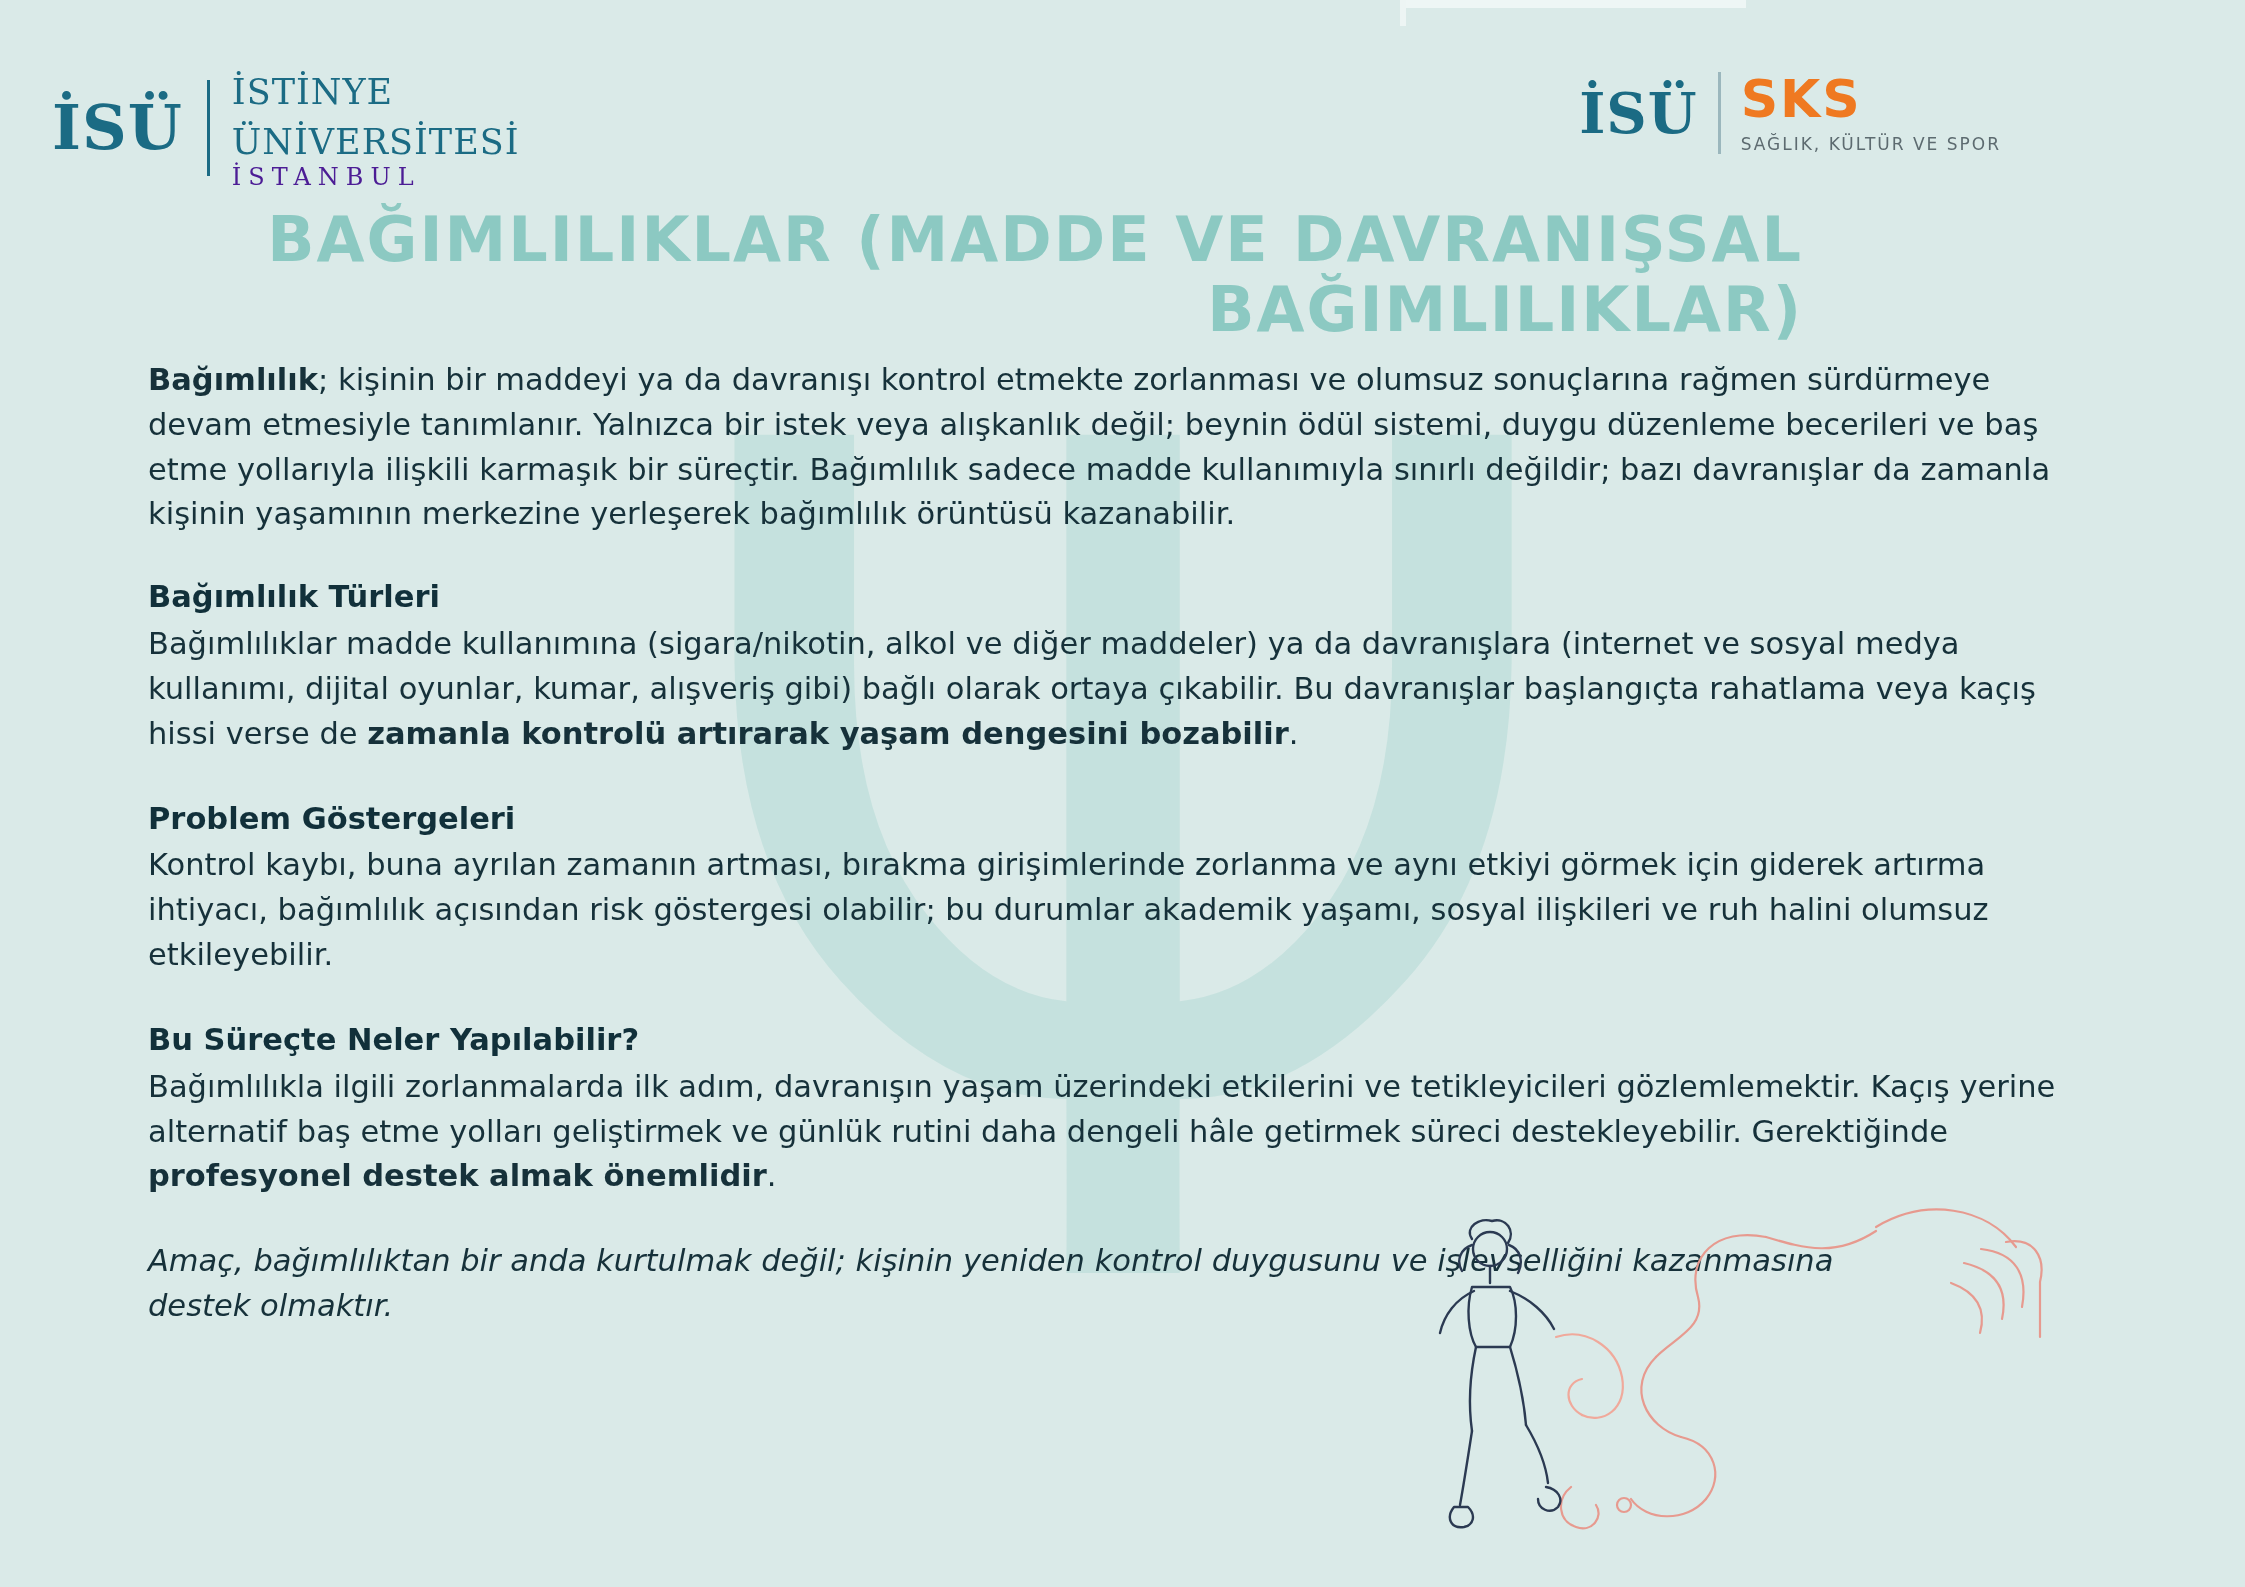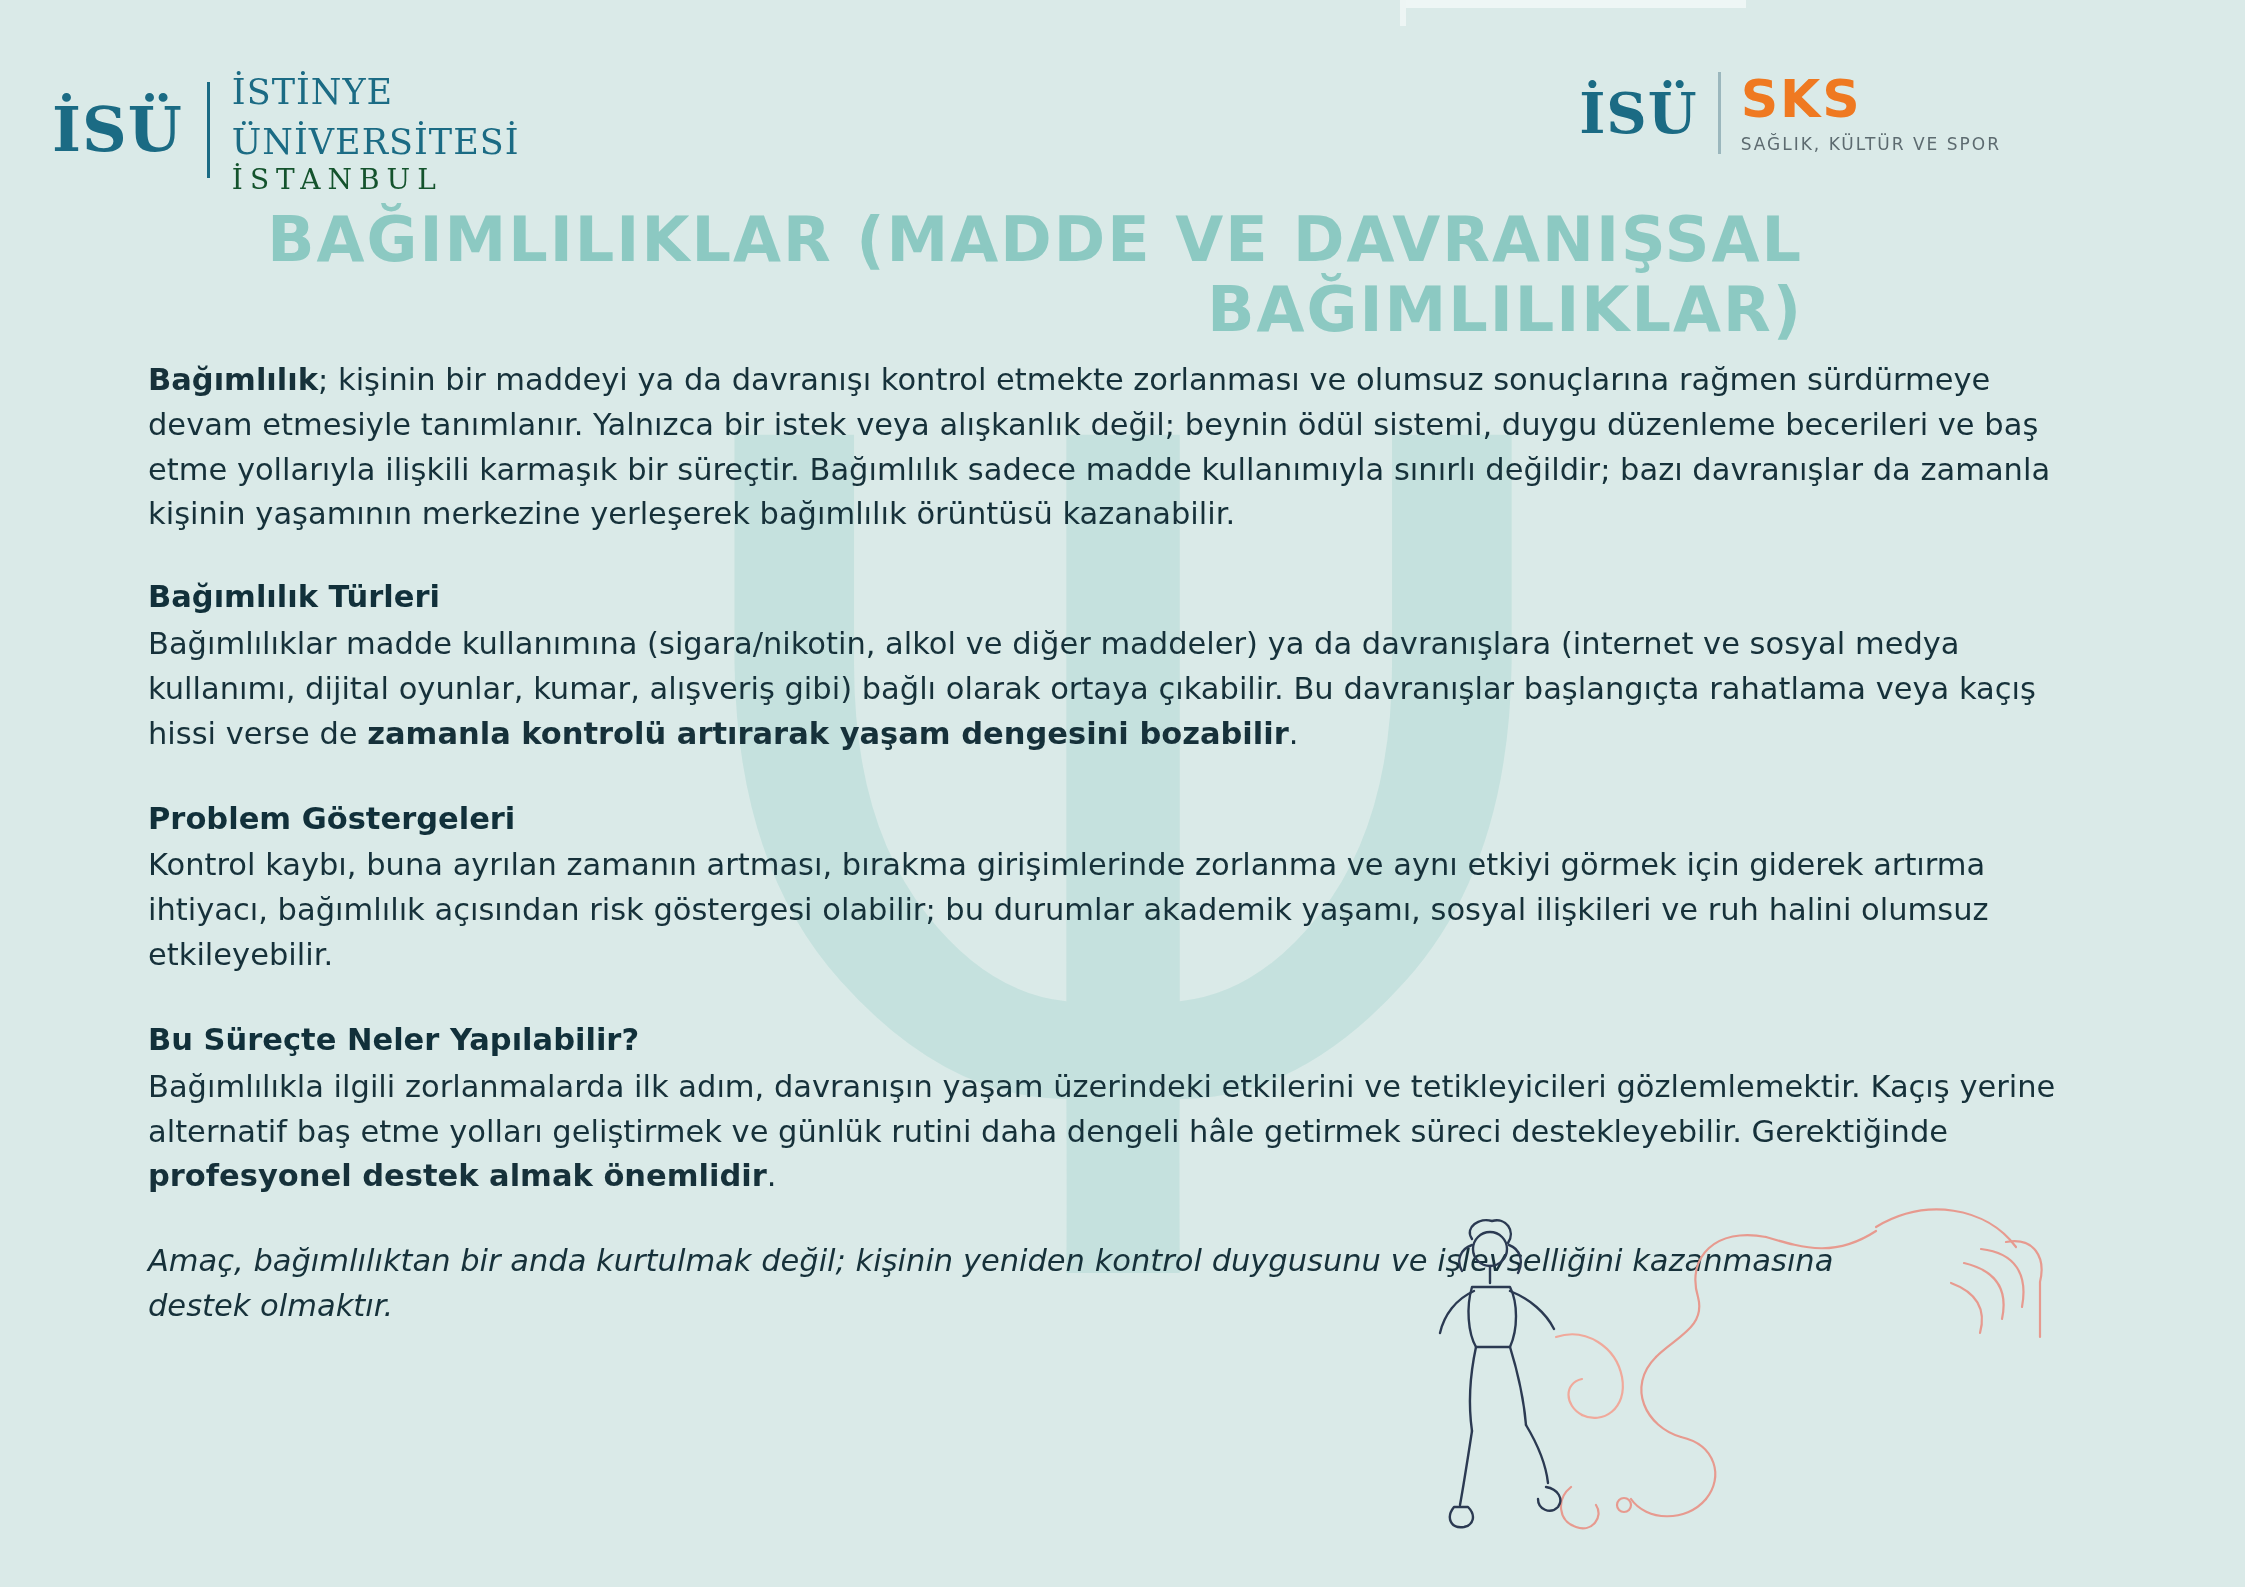--- a/index.html
+++ b/index.html
@@ -68,22 +68,22 @@
   .logo-left .w1, .logo-left .w2 {
     font-family: "DejaVu Serif", serif;
     font-size: 35px;
     color: #1b6b84;
     letter-spacing: 1px;
     line-height: 1.12;
     margin-top: 11px;
   }
   .logo-left .w3 {
     font-family: "DejaVu Serif", serif;
-    font-size: 28px;
-    color: #14532d;
+    font-size: 24px;
+    color: #4c1d95;
     letter-spacing: 7px;
     line-height: 1.3;
   }
 
   
   .logo-right {
     position: absolute;
     right: 45px;
     top: 72px;
     display: flex;

